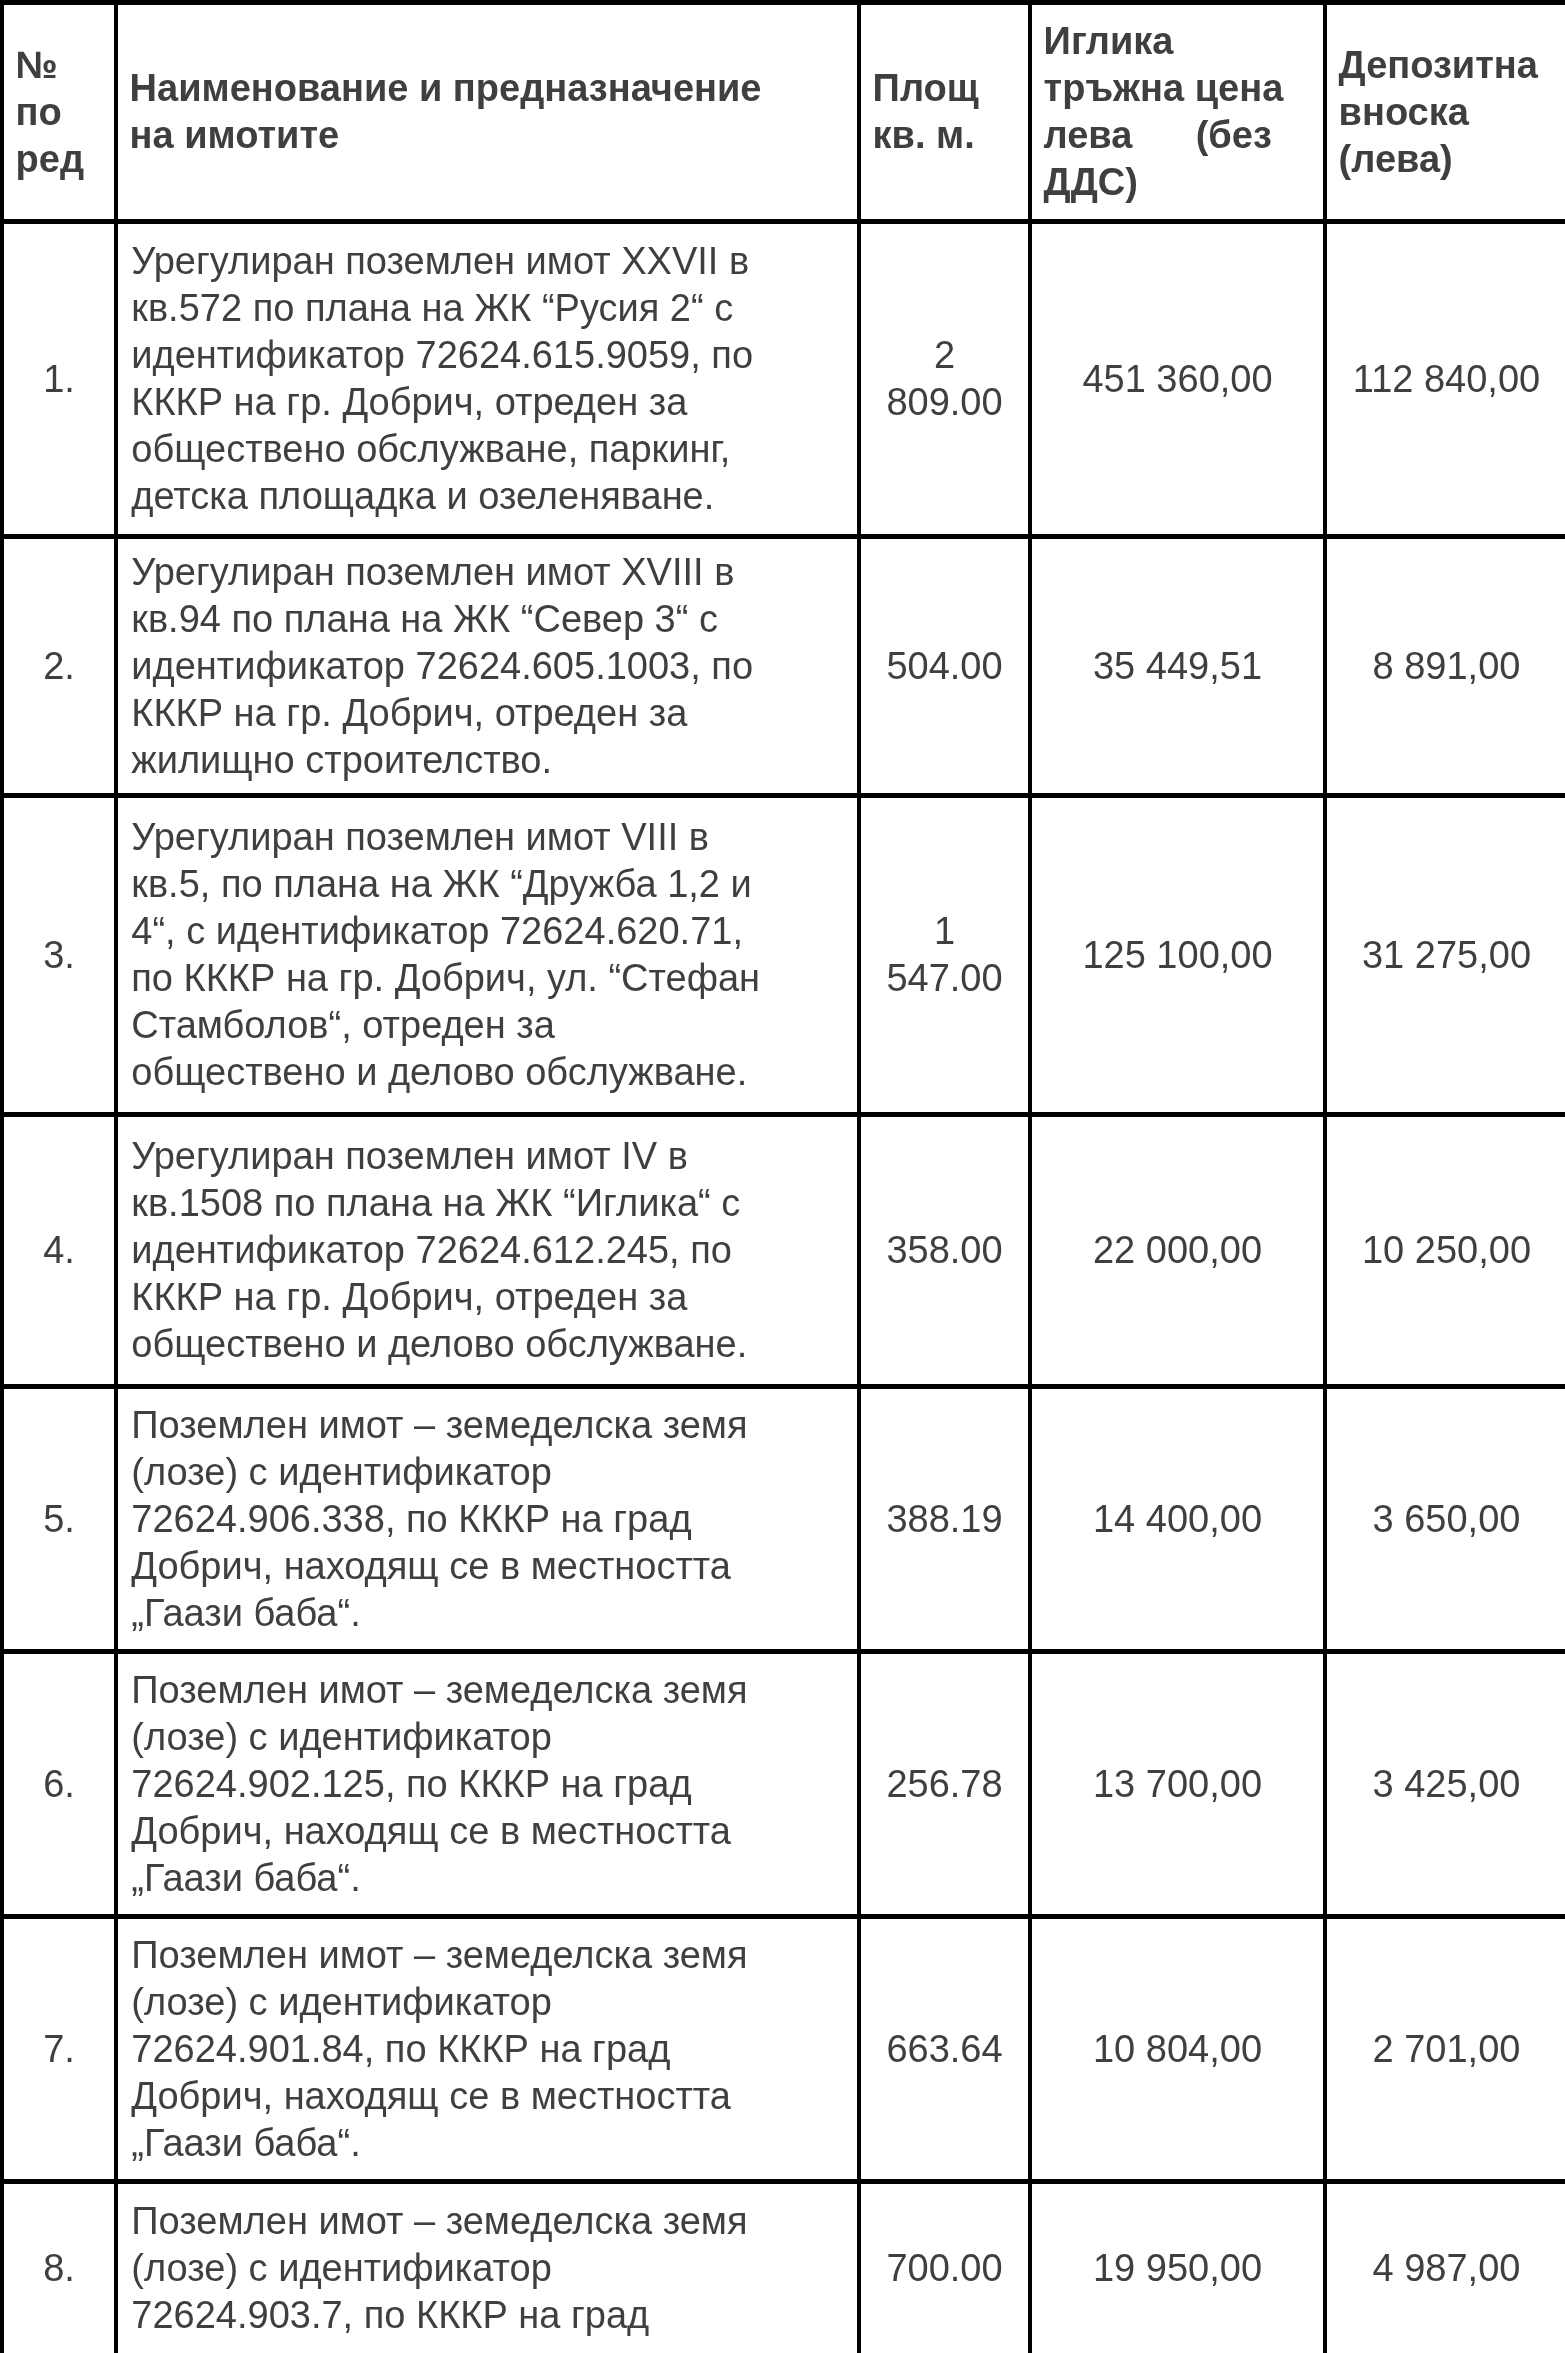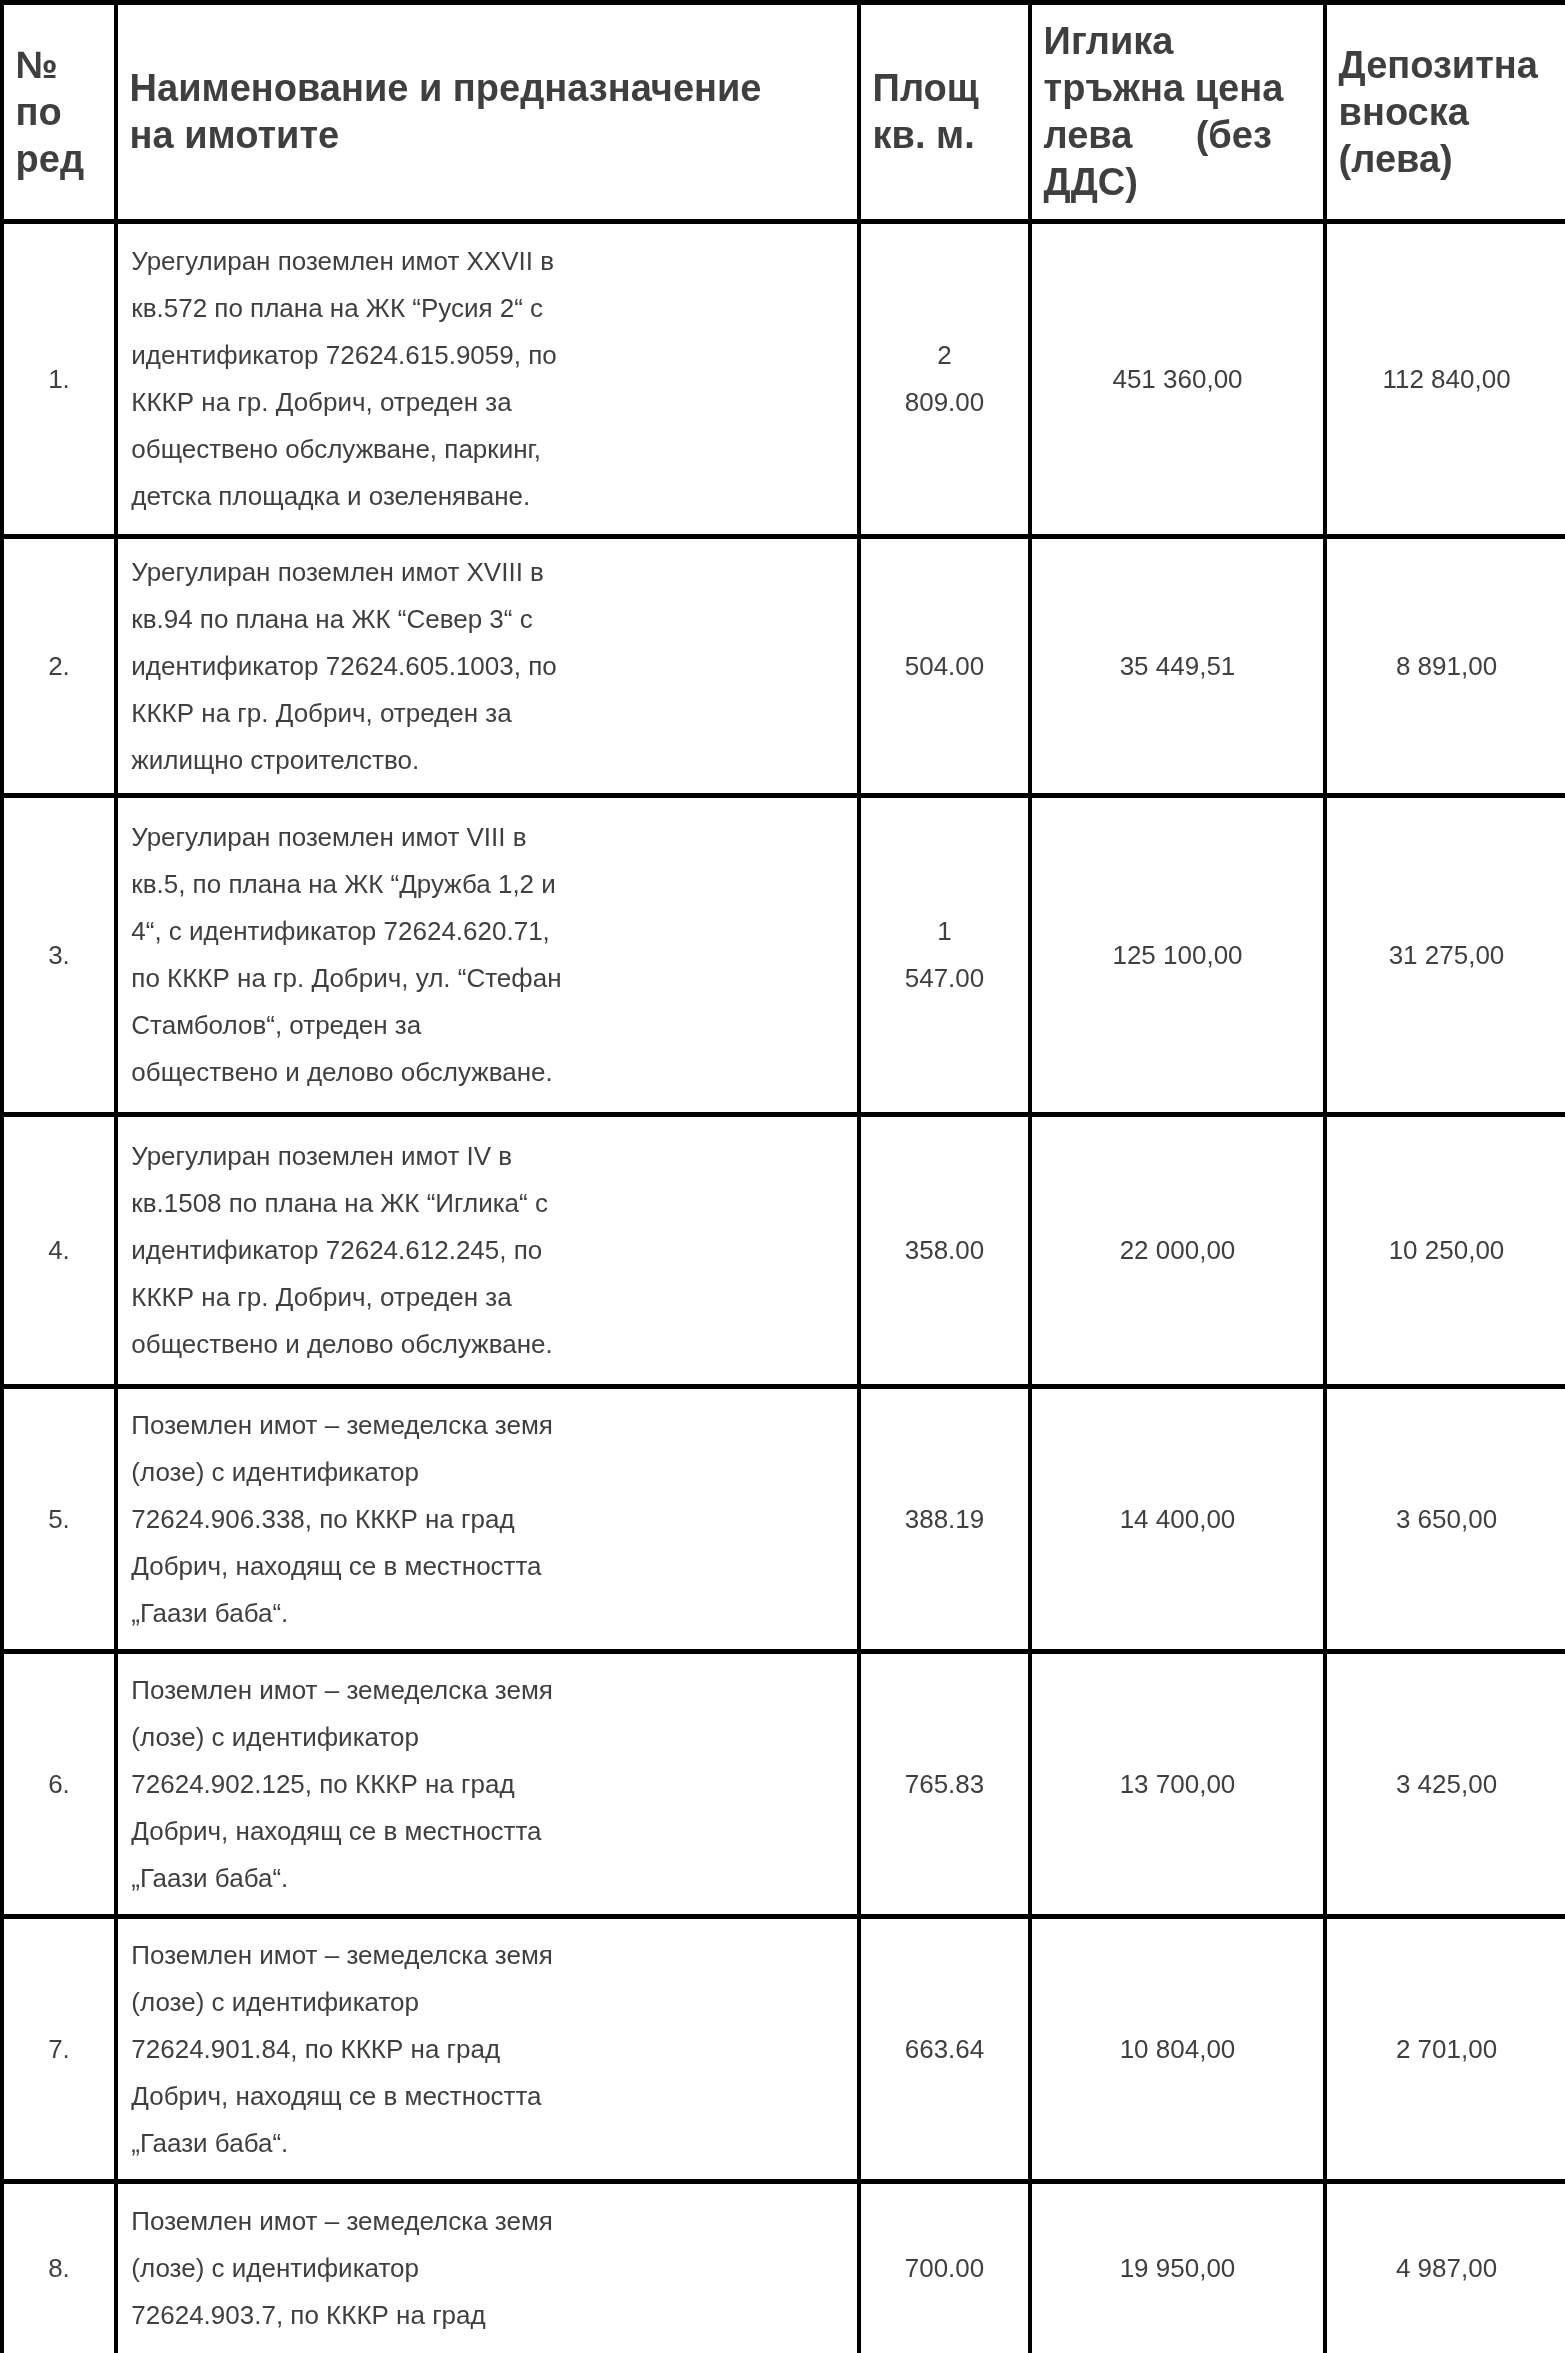--- a/index.html
+++ b/index.html
@@ -34,21 +34,21 @@
   table.props th {
     font-size: 38px;
     line-height: 47px;
     font-weight: bold;
     text-align: left;
     padding: 8.3px 11.6px;
     white-space: pre-wrap; 
   }
   
   table.props td {
-    font-size: 26px;
+    font-size: 38px;
     line-height: 47px;
     padding: 8.3px 13.3px;
     white-space: pre-line; 
   }
   td.center {
     text-align: center;
     padding: 8.3px 5px;
   }
   
   thead tr            { height: 219px; }
@@ -151,21 +151,21 @@
         <td class="center">14 400,00</td>
         <td class="center">3 650,00</td>
       </tr>
       <tr>
         <td class="center">6.</td>
         <td>Поземлен имот – земеделска земя
 (лозе) с идентификатор
 72624.902.125, по КККР на град
 Добрич, находящ се в местността
 „Гаази баба“.</td>
-        <td class="center">765.83</td>
+        <td class="center">256.78</td>
         <td class="center">13 700,00</td>
         <td class="center">3 425,00</td>
       </tr>
       <tr>
         <td class="center">7.</td>
         <td>Поземлен имот – земеделска земя
 (лозе) с идентификатор
 72624.901.84, по КККР на град
 Добрич, находящ се в местността
 „Гаази баба“.</td>

